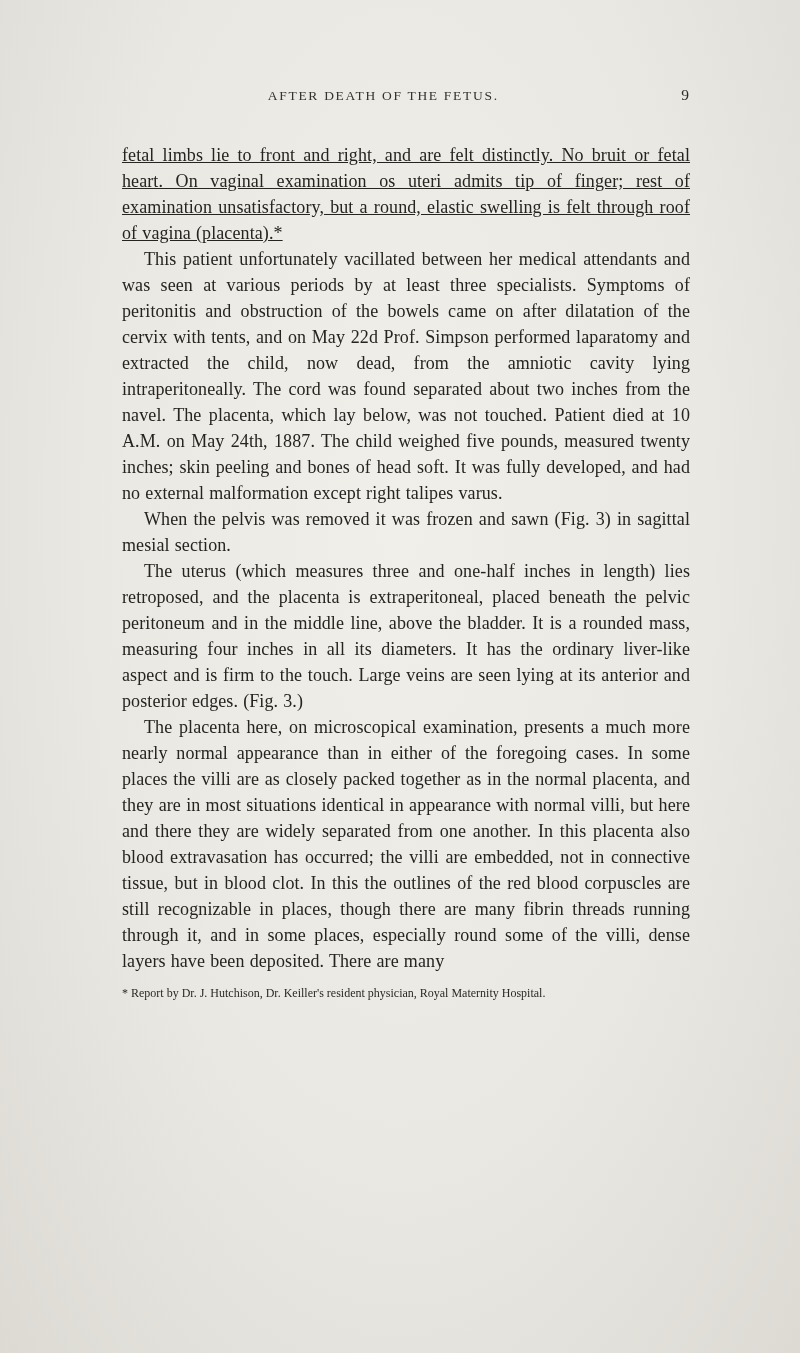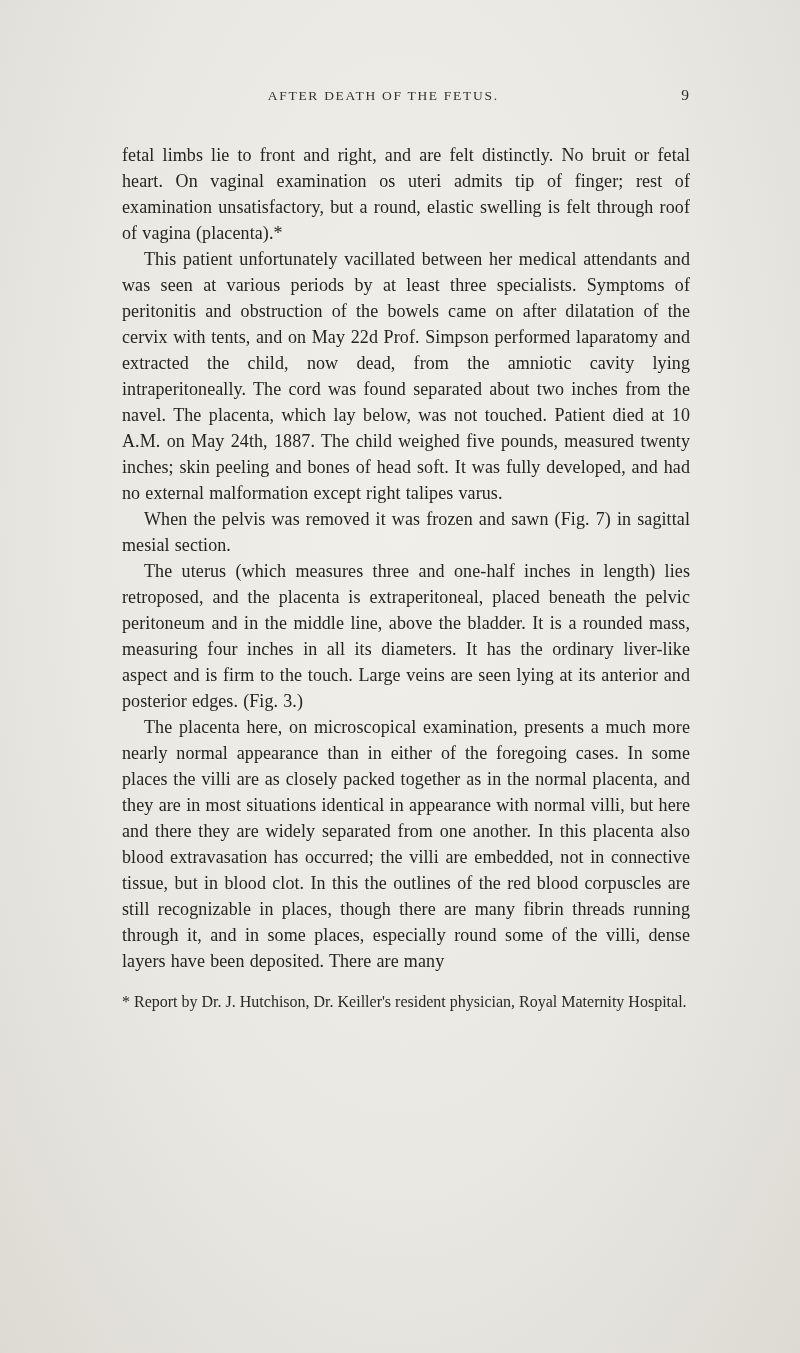--- a/index.html
+++ b/index.html
@@ -49,42 +49,43 @@
     margin: 0;
     font-size: 18px;
     line-height: 26px;
     text-align: justify;
     text-indent: 22px;
     letter-spacing: 0.1px;
     word-spacing: 0.5px;
   }
   .body-text p.no-indent {
     text-indent: 0;
+    text-decoration: underline;
   }
   .footnote {
-    margin-top: 17px;
-    font-size: 16px;
+    margin-top: 9px;
+    font-size: 12px;
     line-height: 21px;
     text-align: justify;
     color: #2b2925;
   }
 </style>
 </head>
 <body>
 
 <div class="page">
 
   <div class="running-head">
     <span class="head-title">AFTER DEATH OF THE FETUS.</span>
     <span class="page-number">9</span>
   </div>
 
   <div class="body-text">
     <p class="no-indent">fetal limbs lie to front and right, and are felt distinctly. No bruit or fetal heart. On vaginal examination os uteri admits tip of finger; rest of examination unsatisfactory, but a round, elastic swelling is felt through roof of vagina (placenta).*</p>
     <p>This patient unfortunately vacillated between her medical attendants and was seen at various periods by at least three specialists. Symptoms of peritonitis and obstruction of the bowels came on after dilatation of the cervix with tents, and on May 22d Prof. Simpson performed laparatomy and extracted the child, now dead, from the amniotic cavity lying intraperitoneally. The cord was found separated about two inches from the navel. The placenta, which lay below, was not touched. Patient died at 10 A.M. on May 24th, 1887. The child weighed five pounds, measured twenty inches; skin peeling and bones of head soft. It was fully developed, and had no external malformation except right talipes varus.</p>
-    <p>When the pelvis was removed it was frozen and sawn (Fig. 7) in sagittal mesial section.</p>
+    <p>When the pelvis was removed it was frozen and sawn (Fig. 3) in sagittal mesial section.</p>
     <p>The uterus (which measures three and one-half inches in length) lies retroposed, and the placenta is extraperitoneal, placed beneath the pelvic peritoneum and in the middle line, above the bladder. It is a rounded mass, measuring four inches in all its diameters. It has the ordinary liver-like aspect and is firm to the touch. Large veins are seen lying at its anterior and posterior edges. (Fig. 3.)</p>
     <p>The placenta here, on microscopical examination, presents a much more nearly normal appearance than in either of the foregoing cases. In some places the villi are as closely packed together as in the normal placenta, and they are in most situations identical in appearance with normal villi, but here and there they are widely separated from one another. In this placenta also blood extravasation has occurred; the villi are embedded, not in connective tissue, but in blood clot. In this the outlines of the red blood corpuscles are still recognizable in places, though there are many fibrin threads running through it, and in some places, especially round some of the villi, dense layers have been deposited. There are many</p>
   </div>
 
   <div class="footnote">* Report by Dr. J. Hutchison, Dr. Keiller's resident physician, Royal Maternity Hospital.</div>
 
 </div>
 
 </body></html>

